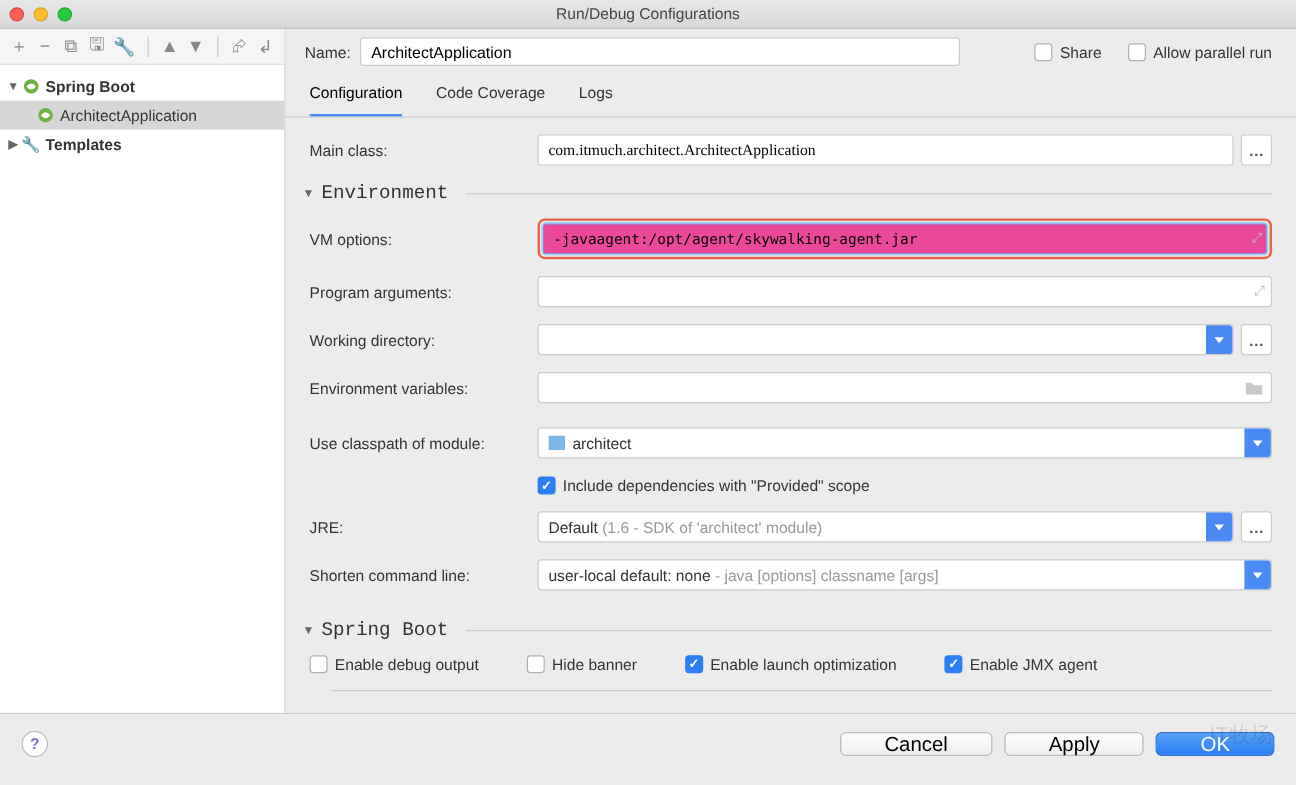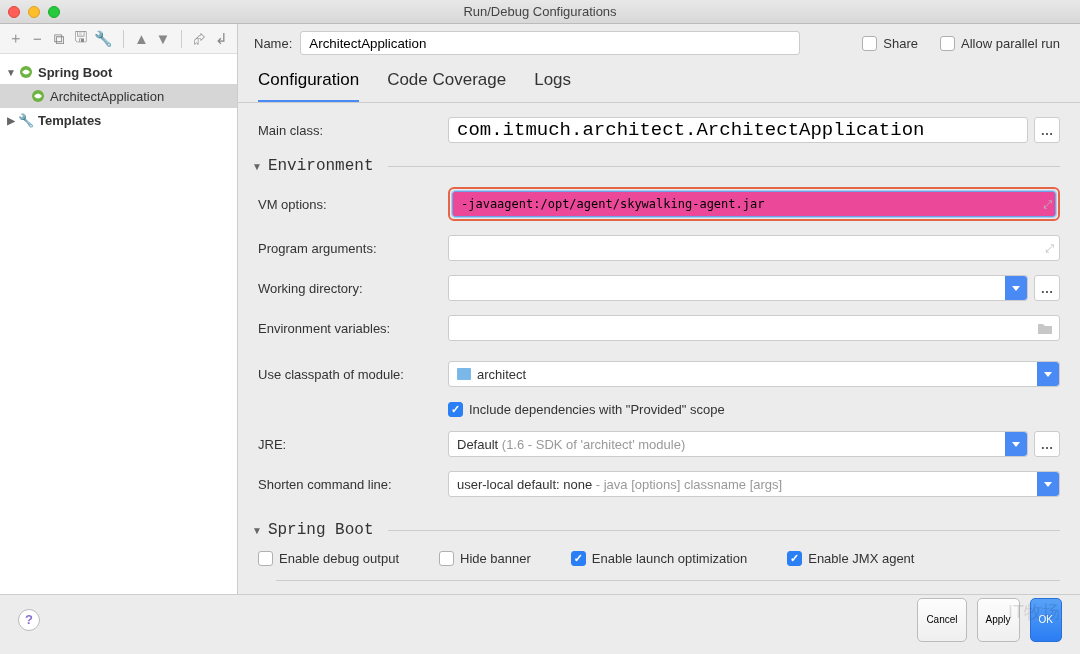--- a/index.html
+++ b/index.html
@@ -25,46 +25,46 @@
     .tree-icon { width:16px; height:16px; margin-right:4px; display:inline-flex; align-items:center; justify-content:center; }
     .main { flex:1; background:#ececec; display:flex; flex-direction:column; overflow:hidden; }
     .name-row { height:38px; display:flex; align-items:center; padding:0 20px 0 16px; gap:8px; }
     .name-row label { color:#333; }
     .name-input { flex:0 0 500px; height:24px; border:1px solid #ccc; border-radius:3px; padding:0 8px; background:#fff; }
     .name-spacer { flex:1; }
     .mac-check { display:inline-flex; align-items:center; gap:6px; font-size:13px; color:#333; }
     .mac-check .box { width:15px; height:15px; border:1px solid #b0b0b0; border-radius:3px; background:#fff; display:inline-flex; align-items:center; justify-content:center; }
     .mac-check.checked .box { background:#2a7ff5; border-color:#2a7ff5; color:#fff; font-size:11px; font-weight:bold; }
     .tabs { display:flex; gap:28px; padding:0 20px; border-bottom:1px solid #ccc; }
-    .tab { padding:8px 0 10px; font-size:17px; color:#333; cursor:pointer; border-bottom:2px solid transparent; }
+    .tab { padding:8px 0 10px; font-size:13px; color:#333; cursor:pointer; border-bottom:2px solid transparent; }
     .tab.active { border-bottom:2px solid #4a8af4; color:#000; }
     .form-area { padding:14px 20px 0 20px; overflow:hidden; }
     .form-row { display:flex; align-items:center; margin-bottom:14px; }
     .form-row .lbl { width:190px; color:#333; }
     .form-row .field { flex:1; position:relative; }
     .text-input { width:100%; height:26px; border:1px solid #ccc; border-radius:3px; padding:0 8px; background:#fff; font-family: "Menlo","Consolas",monospace; font-size:12px; }
-    .text-input.sans { font-family: Liberation Mono, monospace; font-size:19px; }
+    .text-input.sans { font-family: Liberation Serif, serif; font-size:13px; }
     .btn-sq { width:26px; height:26px; border:1px solid #ccc; border-radius:3px; background:#fff; margin-left:6px; display:inline-flex; align-items:center; justify-content:center; font-weight:bold; color:#555; cursor:pointer; }
     .expand-icon { position:absolute; right:6px; top:50%; transform:translateY(-50%); color:#bbb; font-size:11px; pointer-events:none; }
     .folder-icon { position:absolute; right:8px; top:50%; transform:translateY(-50%); color:#bbb; pointer-events:none; }
     .group-header { display:flex; align-items:center; gap:6px; margin:4px 0 12px -6px; }
     .group-header .arrow { font-size:10px; color:#666; }
     .group-header .glabel { font-size:16px; color:#333;font-family:Liberation Mono, monospace; }
     .group-header .line { flex:1; height:1px; background:#ccc; margin-left:8px; }
     .dropdown { width:100%; height:26px; border:1px solid #ccc; border-radius:3px; background:#fff; padding:0 28px 0 8px; position:relative; display:flex; align-items:center; font-size:13px; }
     .dropdown .dd-arrow { position:absolute; right:0; top:0; width:22px; height:100%; background:#4a8af4; border-radius:0 3px 3px 0; display:flex; align-items:center; justify-content:center; }
     .dd-arrow::after { content:''; border-left:4px solid transparent; border-right:4px solid transparent; border-top:5px solid #fff; }
     .dim { color:#999; }
     .highlighted-field { border:2.5px solid #e46644; border-radius:6px; padding:2px; }
     .highlighted-field .text-input { border:1px solid #6da4e8; background:#ec4899; outline:1px solid #a9cdf5; }
     .check-row { display:flex; gap:40px; padding-left:0px; margin-bottom:14px; }
     .sub-check-row { padding-left:190px; margin-bottom:14px; }
     .footer { height:50px; border-top:1px solid #ccc; background:#ececec; display:flex; align-items:center; padding:0 18px; gap:10px; }
     .footer-spacer { flex:1; }
-    .btn { height:44px; padding:0 8px; border:1px solid #bbb; border-radius:5px; background:linear-gradient(#fdfdfd,#efefef); cursor:pointer; font-size:10px; }
+    .btn { height:20px; padding:0 36px; border:1px solid #bbb; border-radius:5px; background:linear-gradient(#fdfdfd,#efefef); cursor:pointer; font-size:17px; }
     .btn.primary { background:linear-gradient(#58a2f8,#2a7df3); color:#fff; border-color:#2a6fd8; }
     .help-btn { width:22px; height:22px; border:1px solid #bbb; border-radius:50%; display:flex; align-items:center; justify-content:center; color:#8a6fd0; font-weight:bold; cursor:pointer; background:#fff; }
     svg { display:block; }
     .watermark { position:absolute; right:20px; bottom:30px; font-size:18px; color:rgba(0,0,0,0.12); pointer-events:none; }
   </style>
 </head>
 <body>
 
 <div class="titlebar">
   <div class="traffic">

